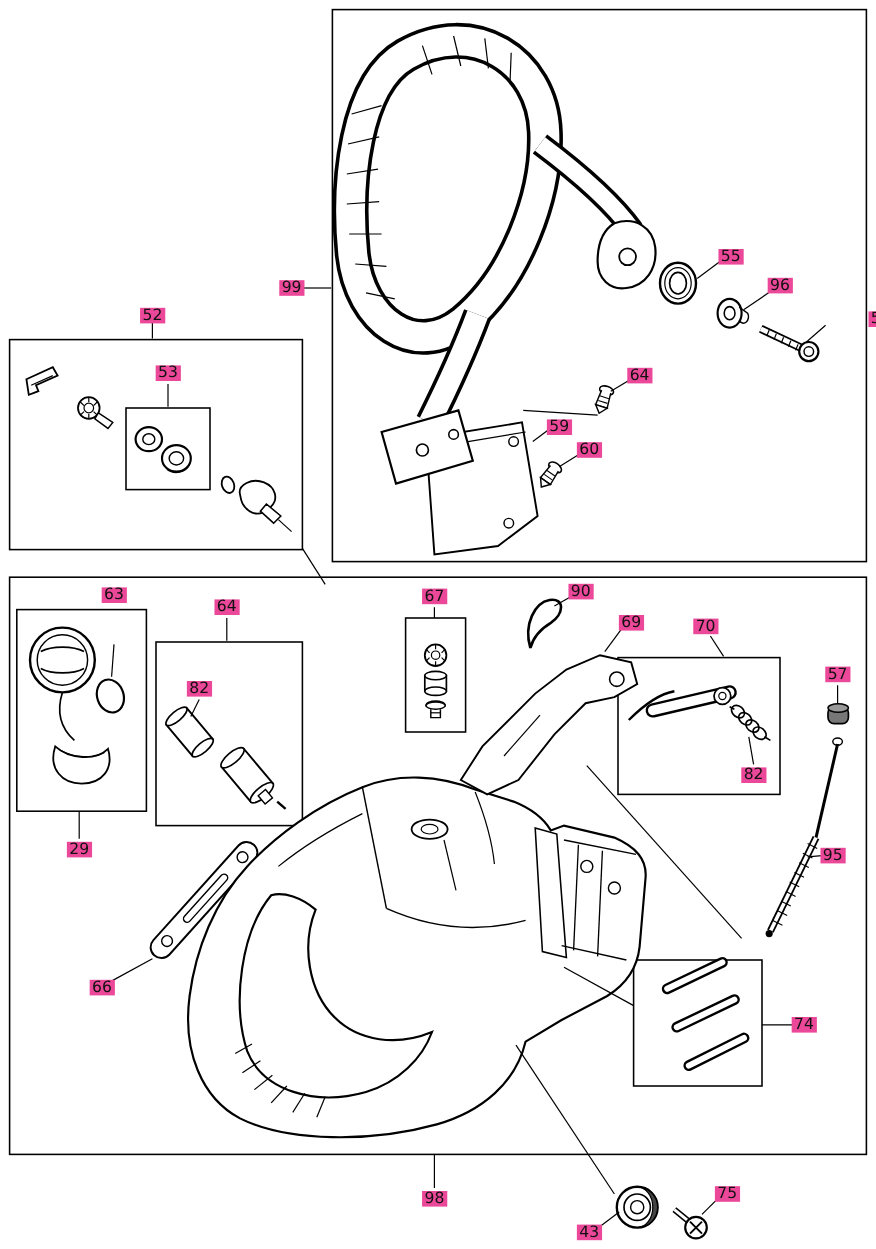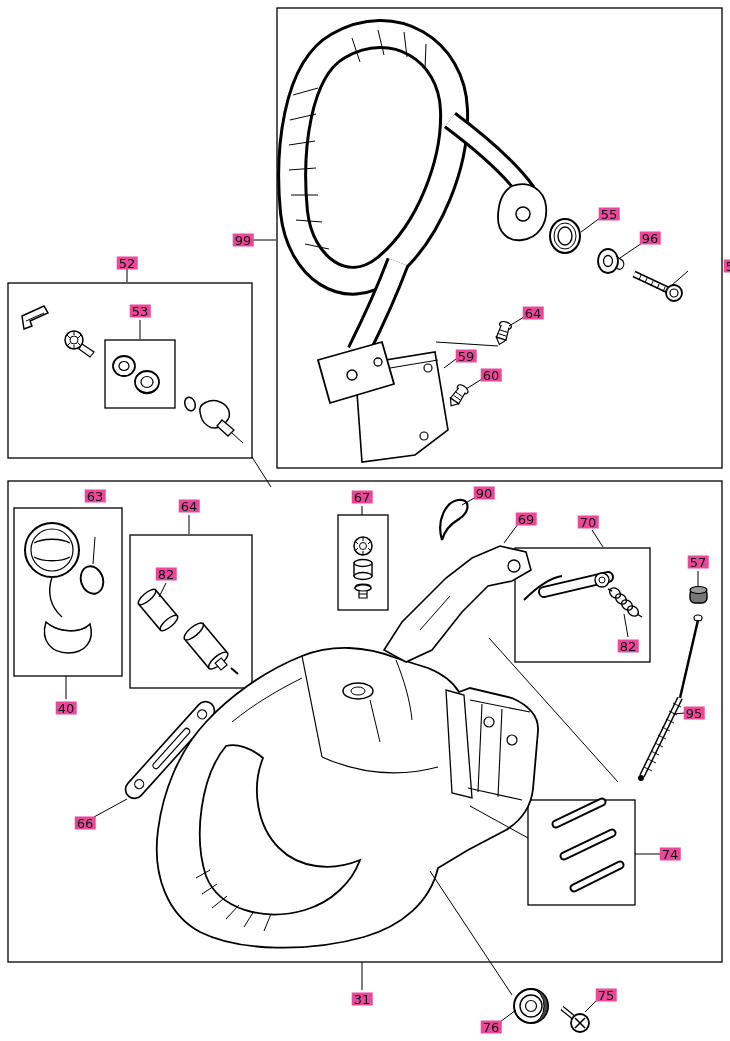--- a/index.html
+++ b/index.html
@@ -313,30 +313,30 @@
 
   <div class="plabel" style="left:127px;top:263px">52</div>
   <div class="plabel" style="left:140px;top:311px">53</div>
   <div class="plabel" style="left:243px;top:240px">99</div>
   <div class="plabel" style="left:609px;top:214px">55</div>
   <div class="plabel" style="left:650px;top:238px">96</div>
   <div class="plabel" style="left:734px;top:266px">57</div>
   <div class="plabel" style="left:533px;top:313px">64</div>
   <div class="plabel" style="left:466px;top:356px">59</div>
   <div class="plabel" style="left:491px;top:375px">60</div>
-  <div class="plabel" style="left:362px;top:999px">31</div>
-  <div class="plabel" style="left:66px;top:708px">40</div>
+  <div class="plabel" style="left:362px;top:999px">98</div>
+  <div class="plabel" style="left:66px;top:708px">29</div>
   <div class="plabel" style="left:95px;top:496px">63</div>
   <div class="plabel" style="left:189px;top:506px">64</div>
   <div class="plabel" style="left:166px;top:574px">82</div>
   <div class="plabel" style="left:85px;top:823px">66</div>
   <div class="plabel" style="left:362px;top:497px">67</div>
   <div class="plabel" style="left:484px;top:493px">90</div>
   <div class="plabel" style="left:526px;top:519px">69</div>
   <div class="plabel" style="left:588px;top:522px">70</div>
   <div class="plabel" style="left:628px;top:646px">82</div>
   <div class="plabel" style="left:698px;top:562px">57</div>
   <div class="plabel" style="left:694px;top:713px">95</div>
   <div class="plabel" style="left:670px;top:854px">74</div>
   <div class="plabel" style="left:606px;top:995px">75</div>
-  <div class="plabel" style="left:491px;top:1027px">76</div>
+  <div class="plabel" style="left:491px;top:1027px">43</div>
 
 </div>
 
 </body></html>

